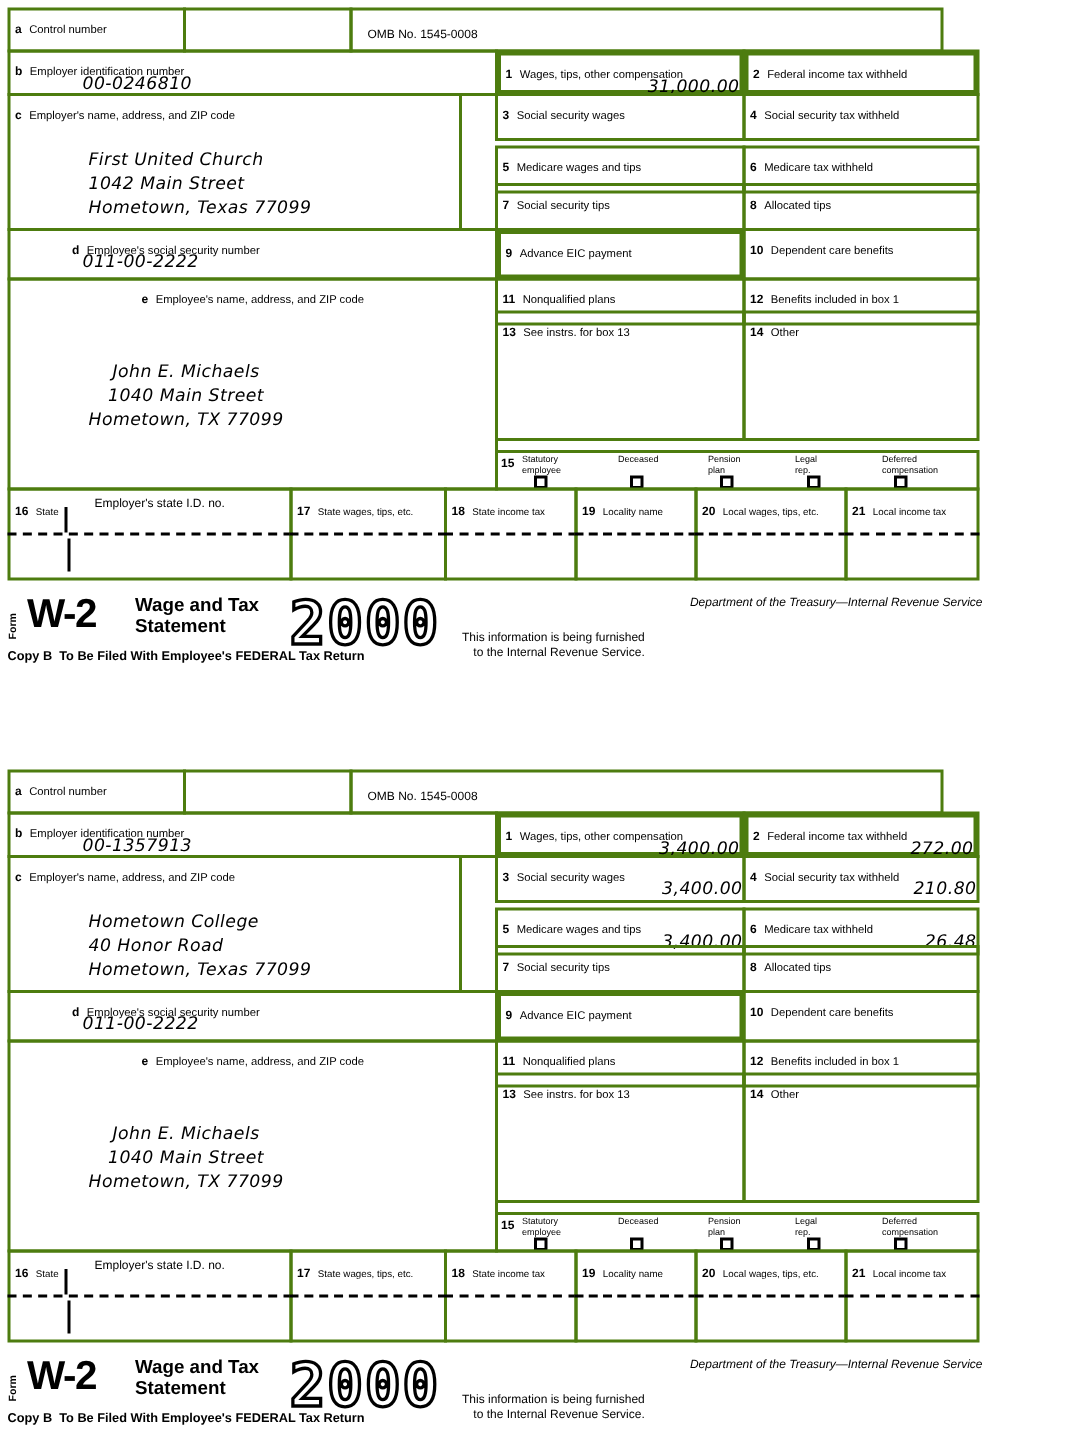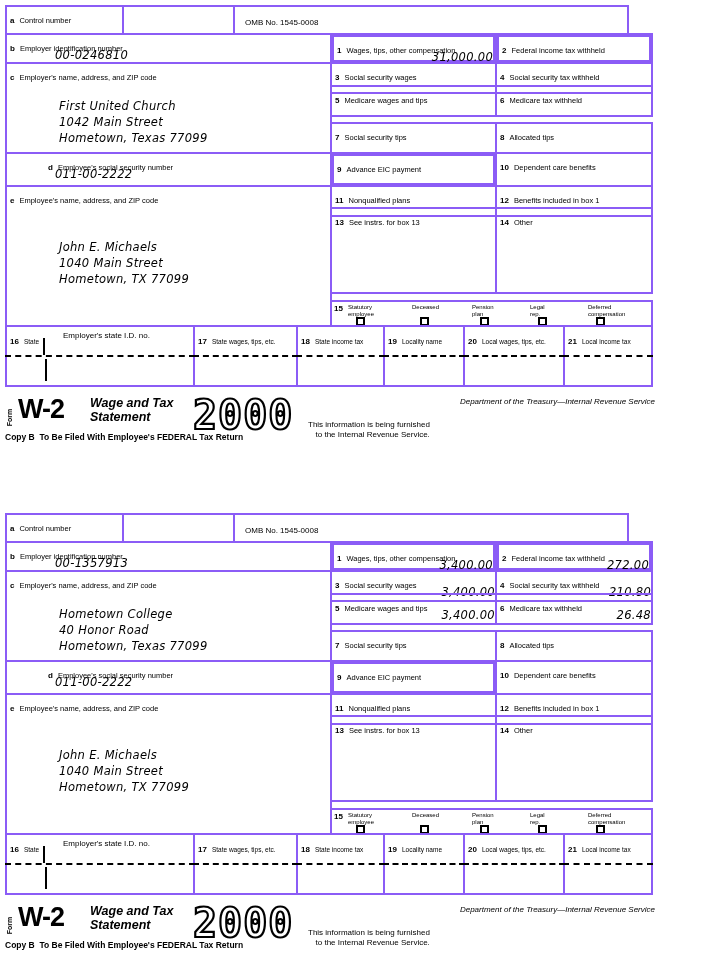--- a/index.html
+++ b/index.html
@@ -1,45 +1,45 @@
 <!DOCTYPE html>
 <html><head>
 <meta charset="utf-8">
 <style>
   html,body{margin:0;padding:0;background:#fff;}
   .page{position:relative;width:721px;height:963px;background:#ffffff;
         font-family:"Liberation Sans",sans-serif;color:#000;overflow:hidden;}
   .w2form{position:absolute;left:5px;width:650px;height:445px;}
-  .cell{position:absolute;border:2px solid #8b5cf6;box-sizing:border-box;padding:2px 3px;}
+  .cell{position:absolute;border:2px solid #4d7c0f;box-sizing:border-box;padding:2px 3px;}
   .thick{border-width:4px;}
   .bnum{font-weight:bold;font-size:8px;margin-right:5px;}
   .btext{font-size:7.5px;}
   .tiny{font-size:6.5px;}
   .prelines{white-space:pre-line;}
   .hand{font-family:"DejaVu Sans",sans-serif;font-style:italic;font-size:11.5px;letter-spacing:.3px;}
   
   .c-a{left:0;top:0;width:119px;height:30px;}
   .c-ablank{left:117px;top:0;width:113px;height:30px;}
   .c-omb{left:228px;top:0;width:396px;height:30px;}
   .omb-text{position:absolute;left:10px;top:11px;font-size:8px;}
   
   .c-b{left:0;top:28px;width:327px;height:31px;}
-  .c-c{left:0;top:57px;width:327px;height:92px;}
+  .c-c{left:0;top:57px;width:303px;height:92px;}
   .c-d{left:0;top:147px;width:327px;height:35px;padding-left:41px;}
-  .c-e{left:0;top:180px;width:327px;height:142px;}
+  .c-e{left:0;top:180px;width:327px;height:142px;text-align:center;}
   .val-id{position:absolute;left:48px;top:13px;}
   .addr{position:absolute;left:52px;line-height:16px;}
   .addr-employer{top:34px;}
   .addr-employee{top:52px;}
   
   .bA{left:325px;width:167px;}
   .bB{left:490px;width:158px;}
   .r1{top:28px;height:31px;}
   .r2{top:57px;height:32px;}
-  .r3{top:80px;height:32px;}
+  .r3{top:92px;height:32px;}
   .r4{top:117px;height:32px;}
   .r5{top:147px;height:35px;}
   .r6{top:180px;height:32px;}
   .r7{top:202px;height:87px;}
   .bval{position:absolute;left:0;right:0;top:13px;text-align:right;}
   .b14val{position:absolute;left:12px;top:14px;line-height:15.5px;text-align:left;}
   
   .b15{left:325px;top:295px;width:323px;height:27px;}
   .b15num{position:absolute;left:2px;top:2px;}
   .ckg{position:absolute;top:2px;height:22px;}
@@ -57,21 +57,21 @@
   .idno{font-size:8px;position:absolute;left:56px;top:4px;}
   .dashline{position:absolute;left:-2px;right:-2px;top:28px;border-top:2px dashed #000;}
   .tick{position:absolute;width:2px;background:#000;}
   .tick1{left:36px;top:11px;height:17px;}
   .tick2{left:38px;top:32px;height:22px;}
   
   .footer{position:absolute;left:0;right:0;top:383px;height:62px;}
   .form-word{position:absolute;left:-11px;top:26px;width:30px;text-align:center;
              font-size:7px;font-weight:bold;transform:rotate(-90deg);}
   .w2big{position:absolute;left:13px;top:6px;font-size:27px;font-weight:bold;letter-spacing:-1px;}
-  .wts{position:absolute;left:85px;top:9px;font-size:12.5px;font-weight:bold;line-height:13.5px;font-style:italic;}
+  .wts{position:absolute;left:85px;top:9px;font-size:12.5px;font-weight:bold;line-height:13.5px;}
   .year-svg{position:absolute;left:186px;top:5px;}
   .year-text{font-family:"DejaVu Sans Mono",monospace;font-weight:bold;font-size:40px;
              fill:#fff;stroke:#000;stroke-width:2.2px;letter-spacing:1px;}
   .copyline{position:absolute;left:0px;top:44px;font-size:8.5px;font-weight:bold;white-space:pre;}
   .deptline{position:absolute;right:0px;top:9px;font-size:8px;font-style:italic;}
   .furnish{position:absolute;left:303px;top:32px;font-size:8px;line-height:10px;text-align:right;}
 </style>
 </head>
 <body>
 

